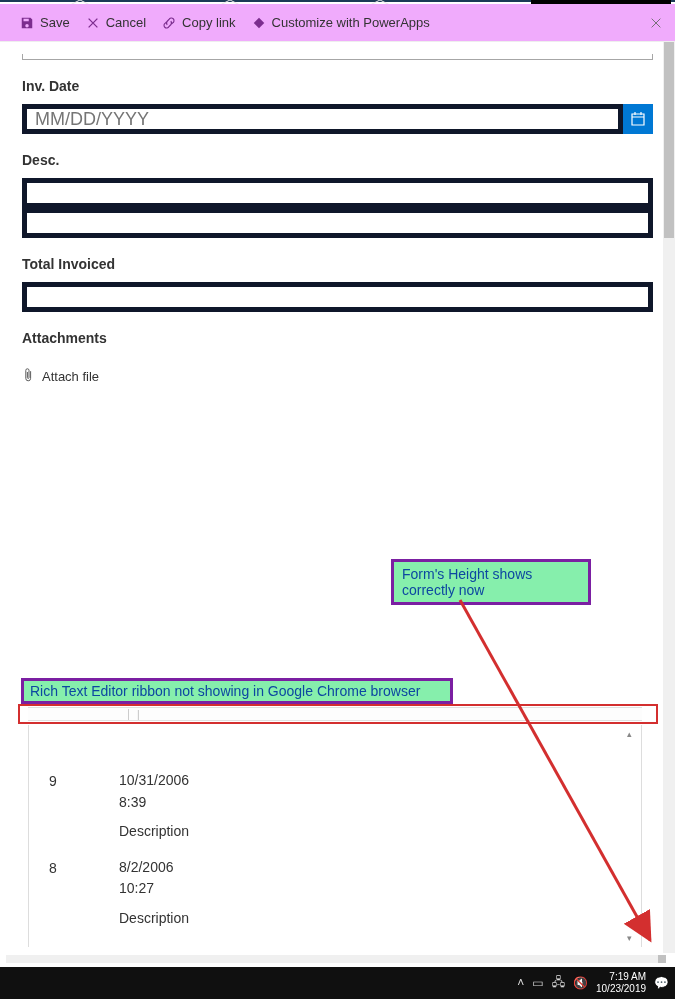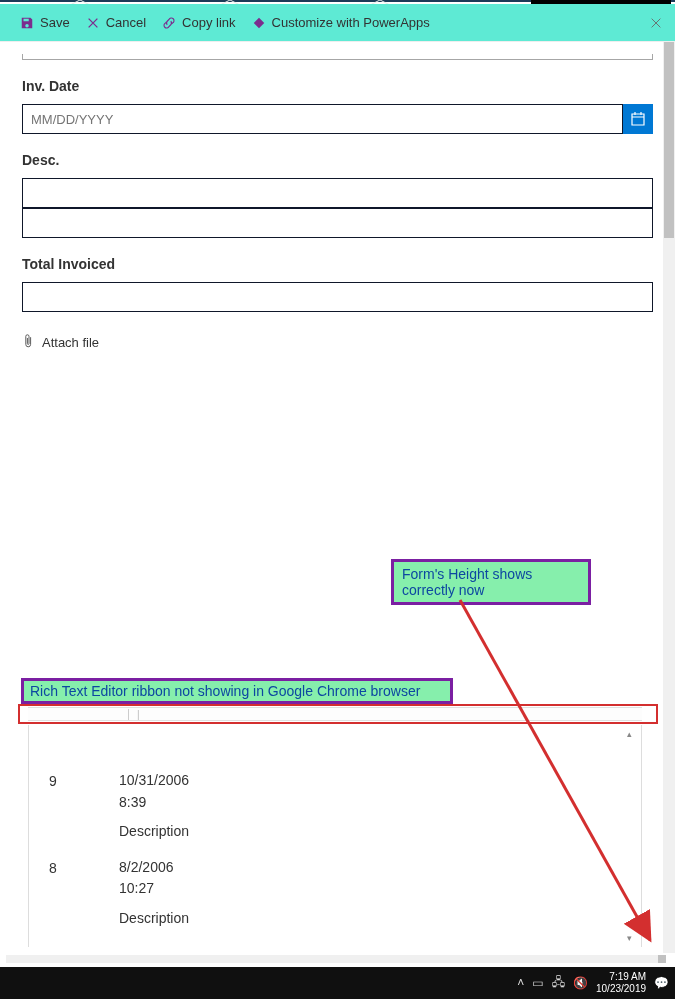--- a/index.html
+++ b/index.html
@@ -36,21 +36,21 @@
     }
     .top-border { height: 2px; background: #1b3a57; }
     .bg-shapes {
       position: absolute;
       top: 0; left: 0; width: 675px; height: 40px;
       z-index: 0;
     }
     .toolbar {
       position: relative;
       z-index: 2;
-      background: #5eead4;
+      background: #f0abfc;
       height: 38px;
       display: flex;
       align-items: center;
       padding: 0 12px;
       border-bottom: 1px solid #eee;
       margin-top: 2px;
     }
     .toolbar-item {
       display: flex;
       align-items: center;
@@ -80,24 +80,24 @@
       color: #333;
       font-weight: 600;
       margin-top: 18px;
       margin-bottom: 10px;
     }
     .input-row {
       display: flex;
     }
     .text-input {
       flex: 1;
-      border: 1px solid #0f172a;
+      border: 5px solid #0f172a;
       height: 30px;
       padding: 8px 8px;
-      font-size: 13px;
+      font-size: 18px;
       color: #666;
       background: #fff;
     }
     .date-btn {
       width: 30px; height: 30px;
       background: #0078d4;
       display: flex;
       align-items: center;
       justify-content: center;
       cursor: pointer;
@@ -288,20 +288,21 @@
   </div>
 
   <div class="field-label">Desc.</div>
   <input class="text-input" style="width: 100%;">
 
   <input class="text-input" style="width: 100%;">
 
   <div class="field-label">Total Invoiced</div>
   <input class="text-input" style="width: 100%;">
 
+  <div class="field-label">Attachments</div>
   <div class="attach-file">
     <svg viewBox="0 0 16 20">
         <path d="M10 4v9a3 3 0 11-6 0V3a2 2 0 114 0v9a1 1 0 11-2 0V5" fill="none" stroke="#555" stroke-width="1.2"></path>
       </svg>
     <span>Attach file</span>
   </div>
 </div>
 
 <div class="annotation anno-1">Form's Height shows correctly now</div>
 <div class="annotation anno-2">Rich Text Editor ribbon not showing in Google Chrome browser</div>

